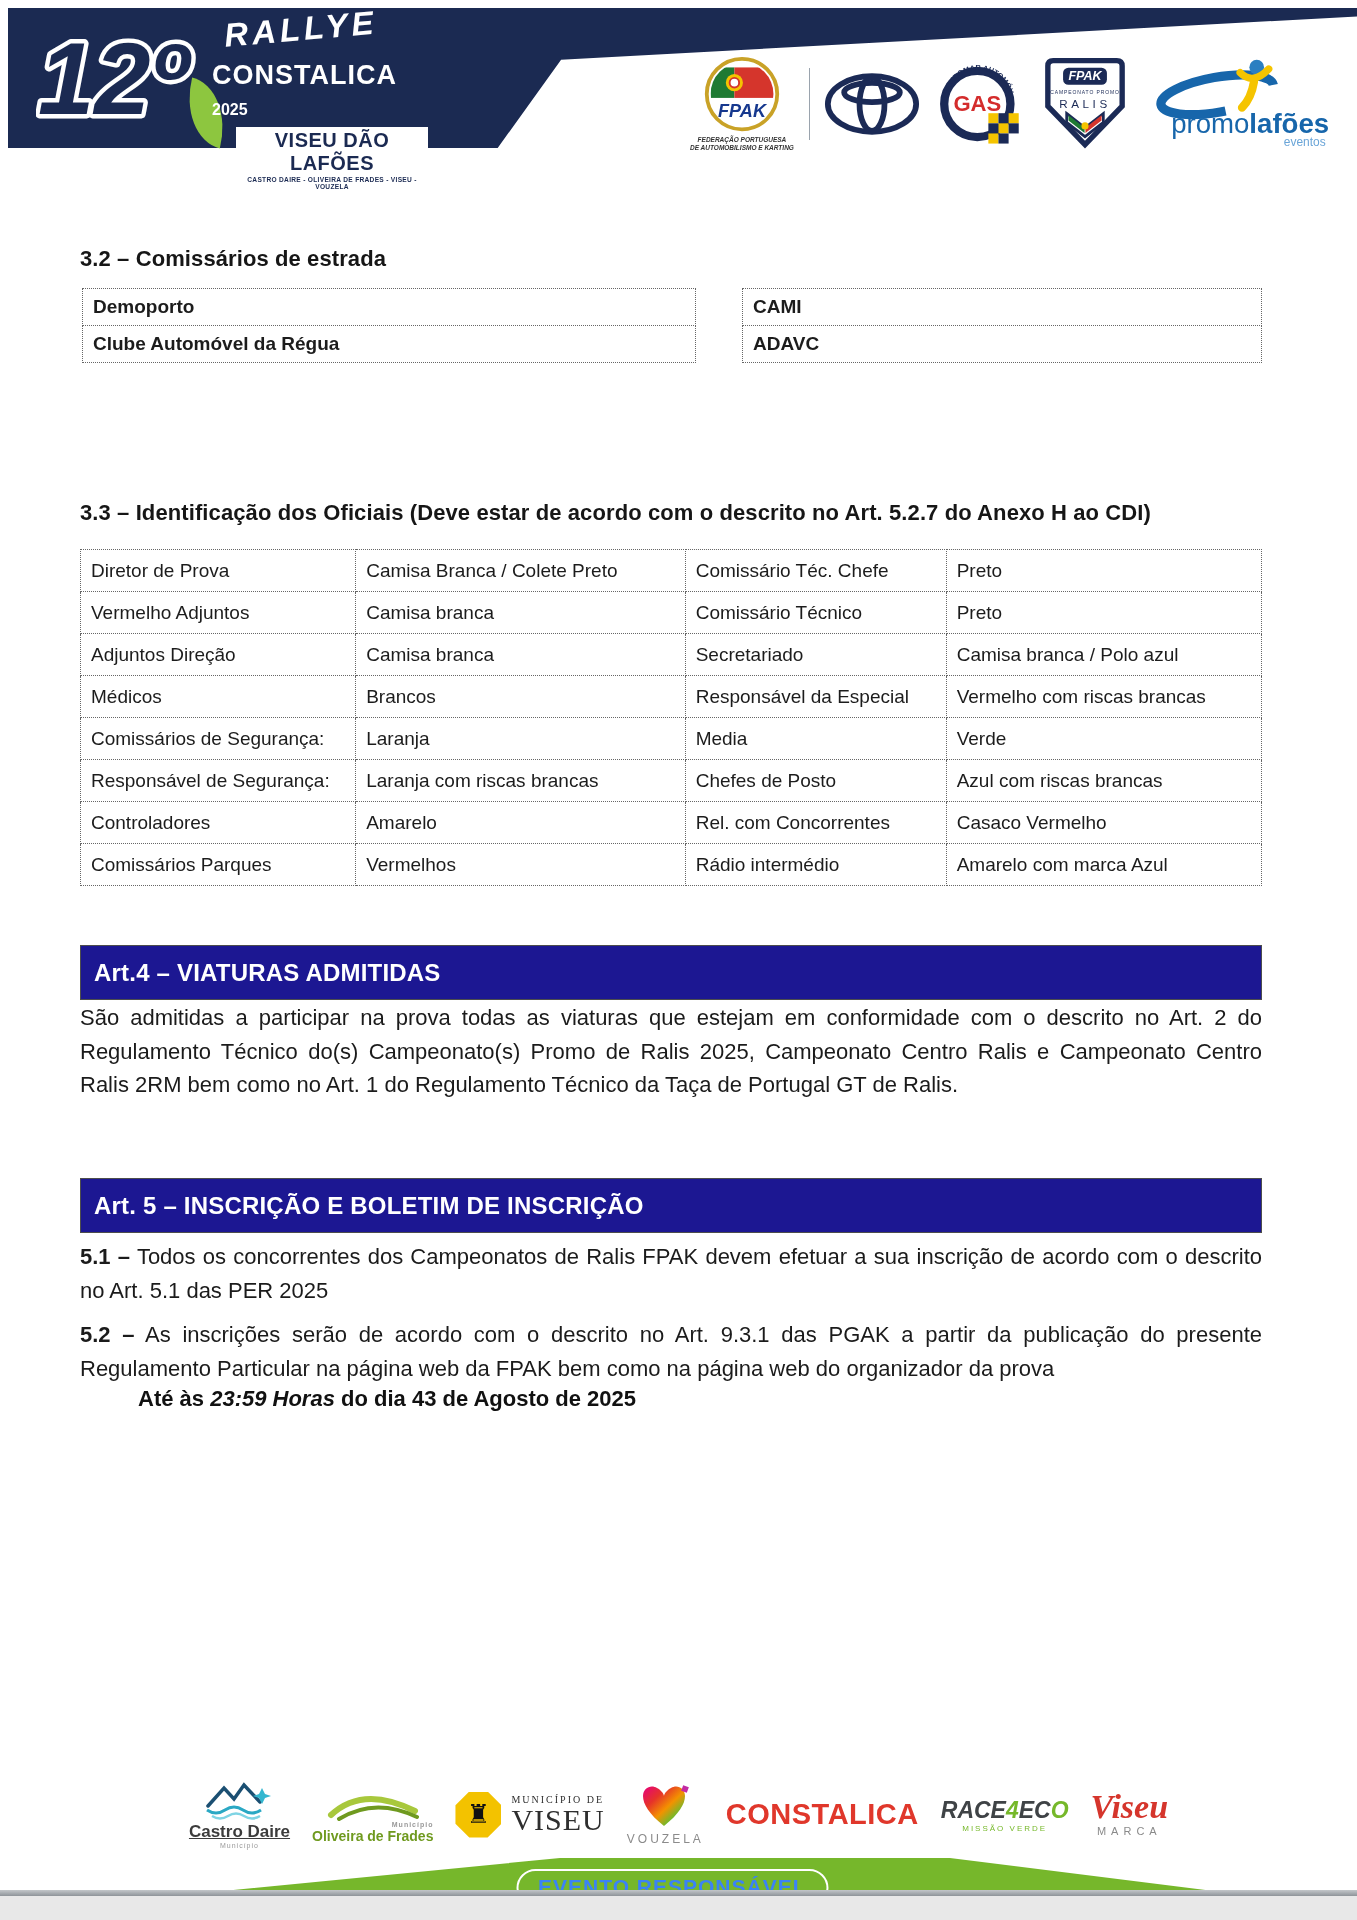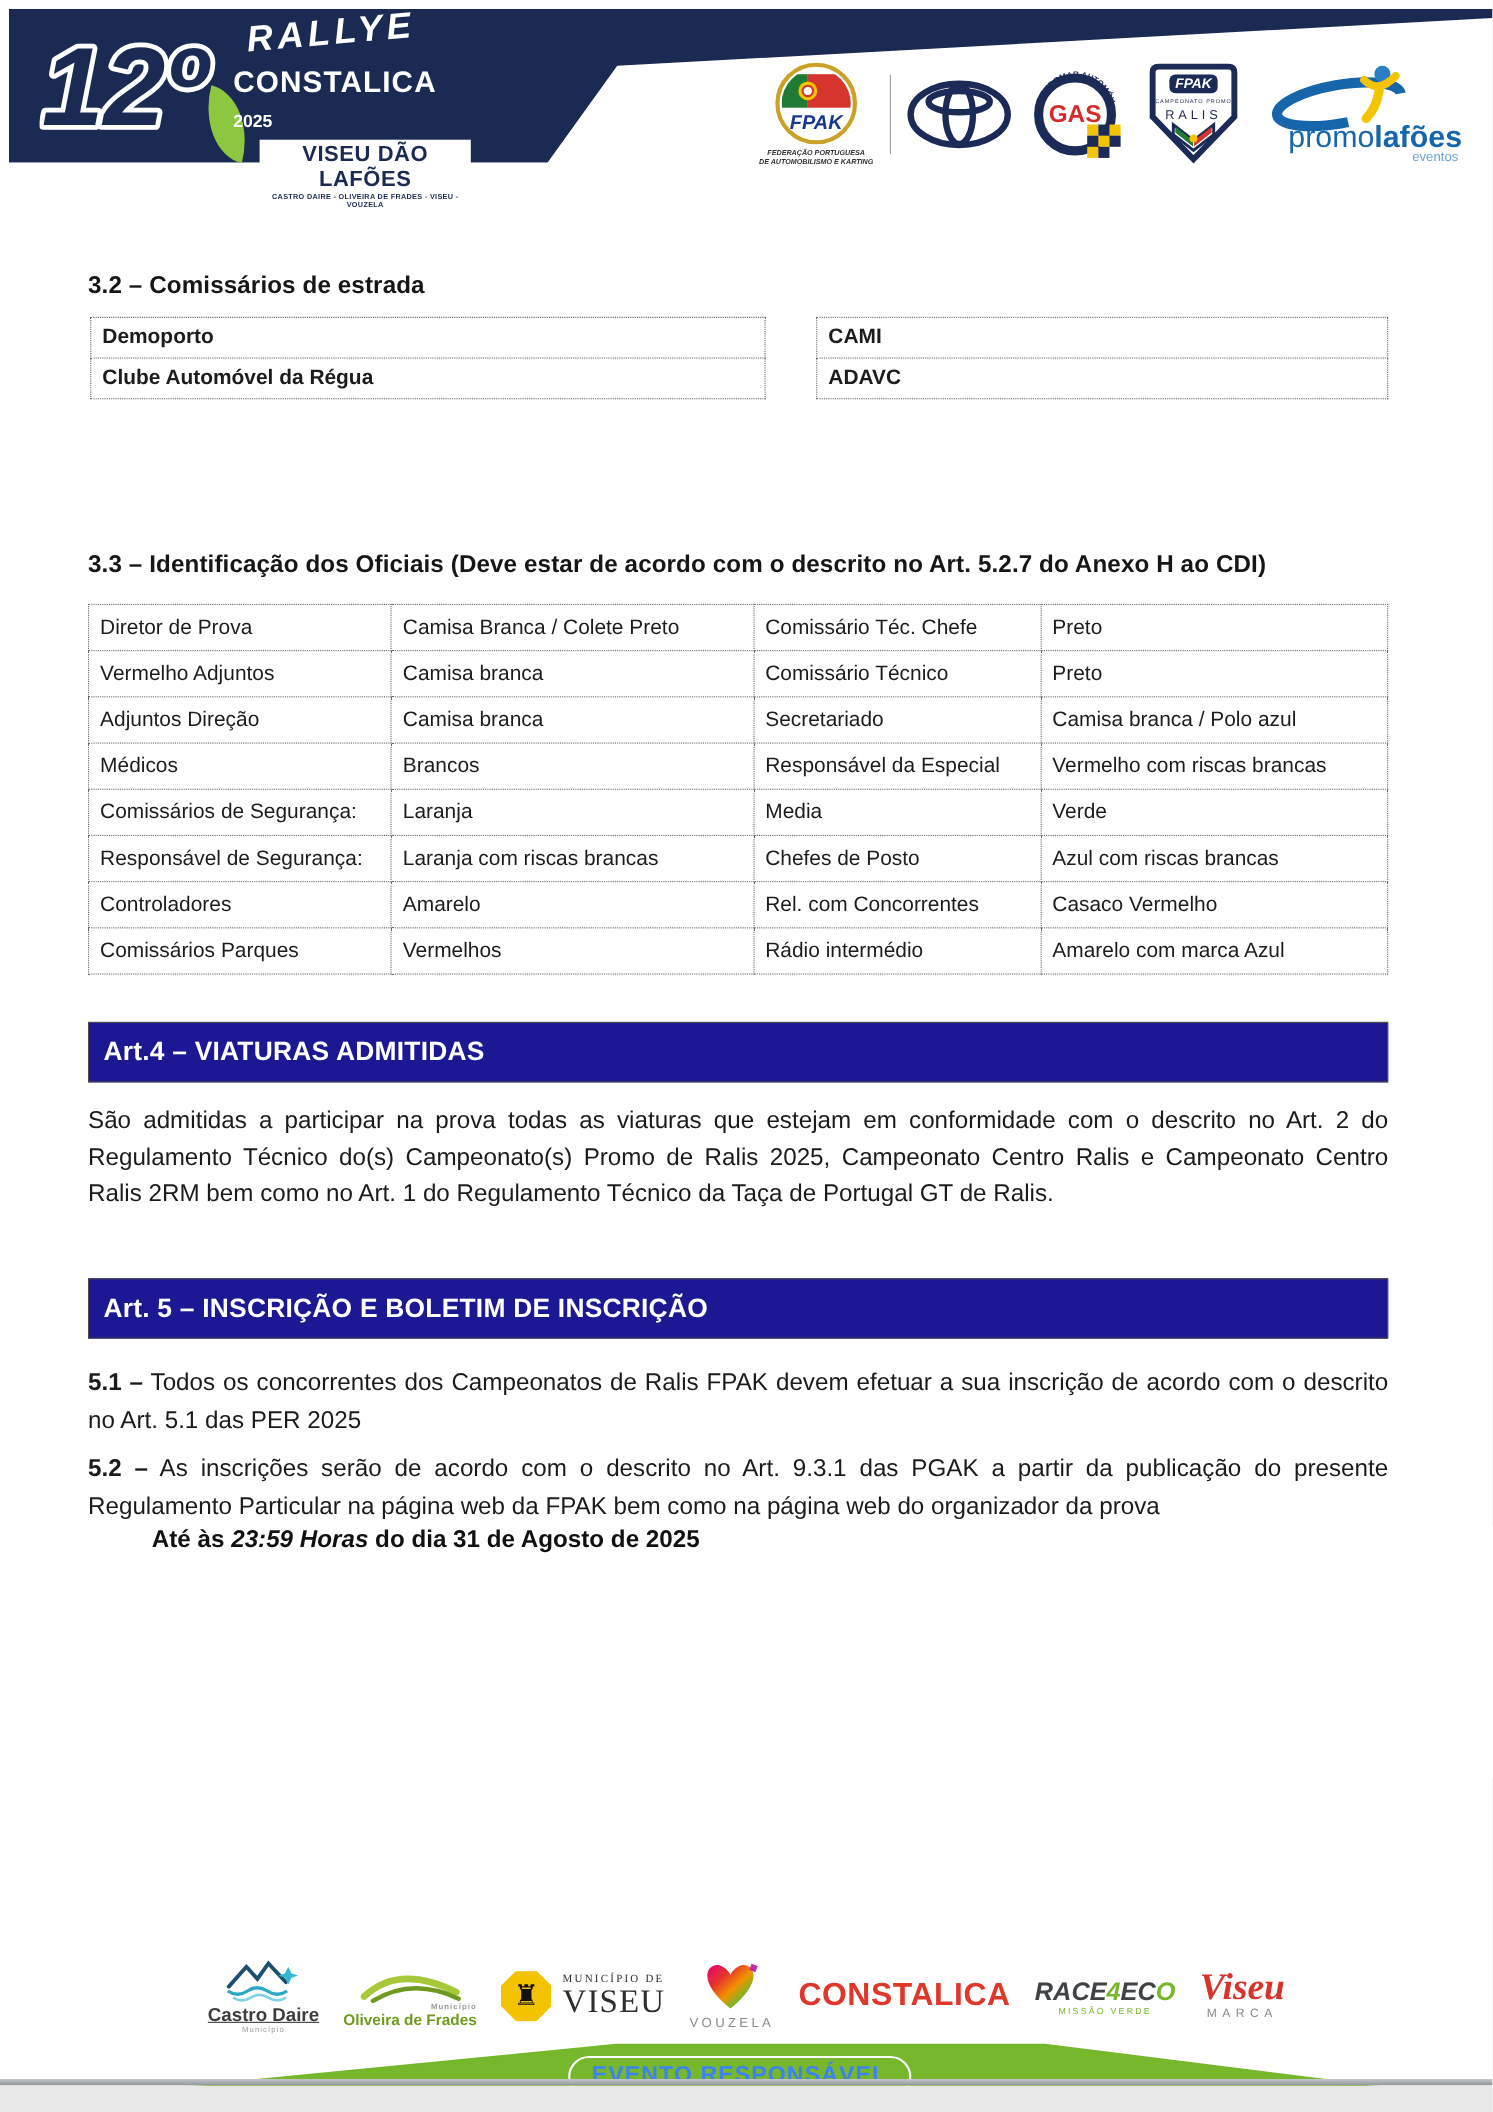--- a/index.html
+++ b/index.html
@@ -46,21 +46,21 @@
     border:1px dotted #666; font-size:19px; padding:4px 10px; vertical-align:middle;
     overflow:hidden; white-space:nowrap;
   }
   .t32{ width:100%; position:relative; height:76px; }
   .t32 table{ position:absolute; top:0; }
   .t32 td{ height:37px; font-weight:bold; }
   .t33 td{ height:42px; }
   .banner{
     background:#1c1792; border:1px solid #4d4d4d; color:#fff;
     font-size:24px; font-weight:bold; height:55px; line-height:53px;
-    padding-left:13px; letter-spacing:.2px;
+    padding-left:13px; letter-spacing:.2px;margin-top:16px;
   }
   .body-text{ font-size:22px; line-height:1.53; text-align:justify; color:#1b1b1b; }
   .body-text .lbl{ font-weight:bold; }
   .deadline{ font-size:22px; font-weight:bold; margin-left:58px; color:#111; }
   .deadline .it{ font-style:italic; }
 
   
   .partners{
     position:absolute; left:0; top:1762px; width:100%; height:105px;
     display:flex; align-items:center; justify-content:center; gap:22px;
@@ -313,21 +313,21 @@
   <div class="content" style="top:1162px;">
     <div class="banner">Art. 5 – INSCRIÇÃO E BOLETIM DE INSCRIÇÃO</div>
   </div>
   <div class="content" style="top:1240px;">
     <p class="body-text"><span class="lbl">5.1 –</span> <span>Todos os concorrentes dos Campeonatos de Ralis FPAK devem efetuar a sua inscrição de acordo com o descrito no Art. 5.1 das PER 2025</span></p>
   </div>
   <div class="content" style="top:1318px;">
     <p class="body-text"><span class="lbl">5.2 –</span> <span>As inscrições serão de acordo com o descrito no Art. 9.3.1 das PGAK a partir da publicação do presente Regulamento Particular na página web da FPAK bem como na página web do organizador da prova</span></p>
   </div>
   <div class="content" style="top:1386px;">
-    <p class="deadline"><span>Até às </span><span class="it">23:59 Horas</span><span> do dia 31 de Agosto de 2025</span></p>
+    <p class="deadline"><span>Até às </span><span class="it">23:59 Horas</span><span> do dia 43 de Agosto de 2025</span></p>
   </div>
 
   <div class="partners">
 
     <div class="pt-item">
       <svg width="74" height="40" viewBox="0 0 74 40">
         <path d="M6 26 L22 8 L32 19 L42 5 L58 22" stroke="#1b4f72" stroke-width="3.5" fill="none" stroke-linecap="round"></path>
         <path d="M60 8 l3 6 l6 2 l-6 2 l-3 6 l-3 -6 l-6 -2 l6 -2 z" fill="#34b7d0"></path>
         <path d="M5 30 q9 6 18 0 q9 -6 18 0 q9 6 18 0" stroke="#2aa8c4" stroke-width="3" fill="none"></path>
         <path d="M10 36 q8 5 16 0 q8 -5 16 0 q8 5 16 0" stroke="#7fd4e4" stroke-width="2.5" fill="none"></path>

